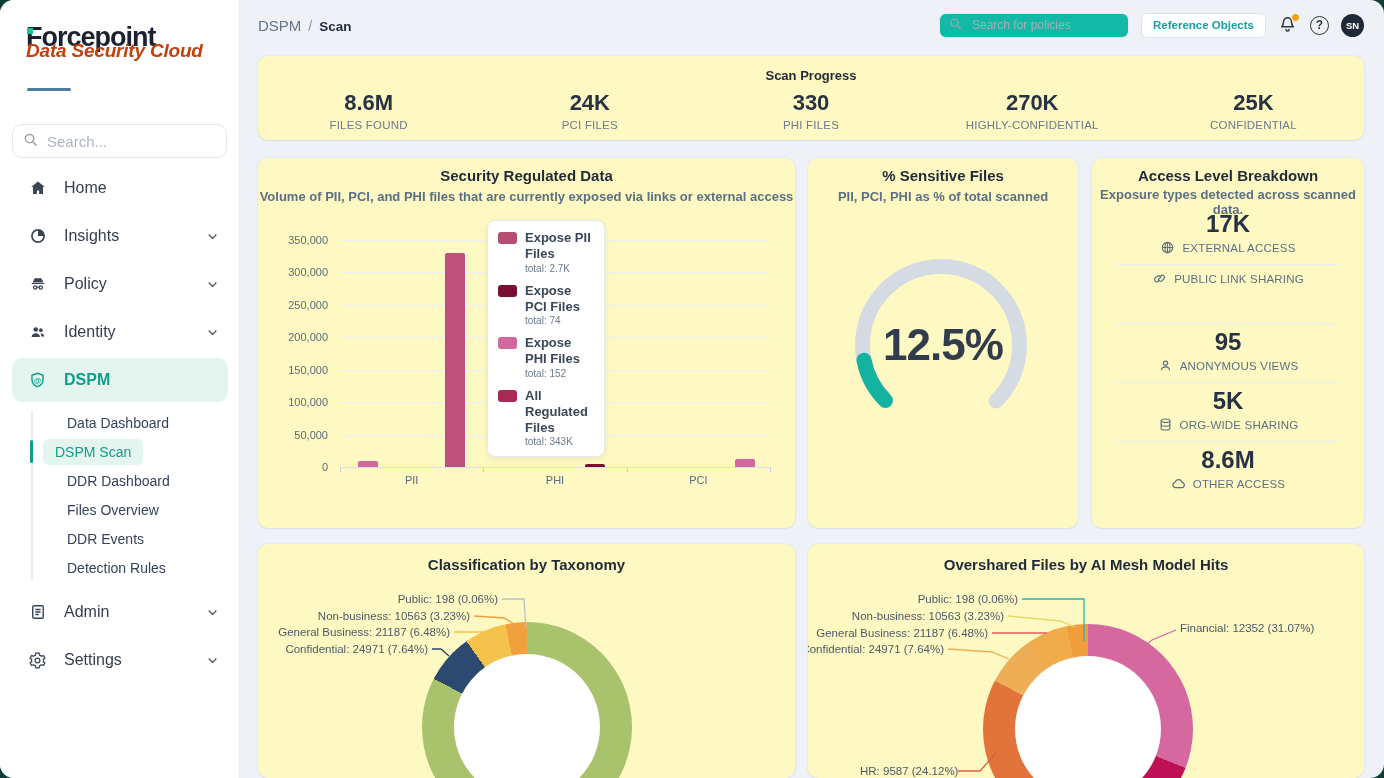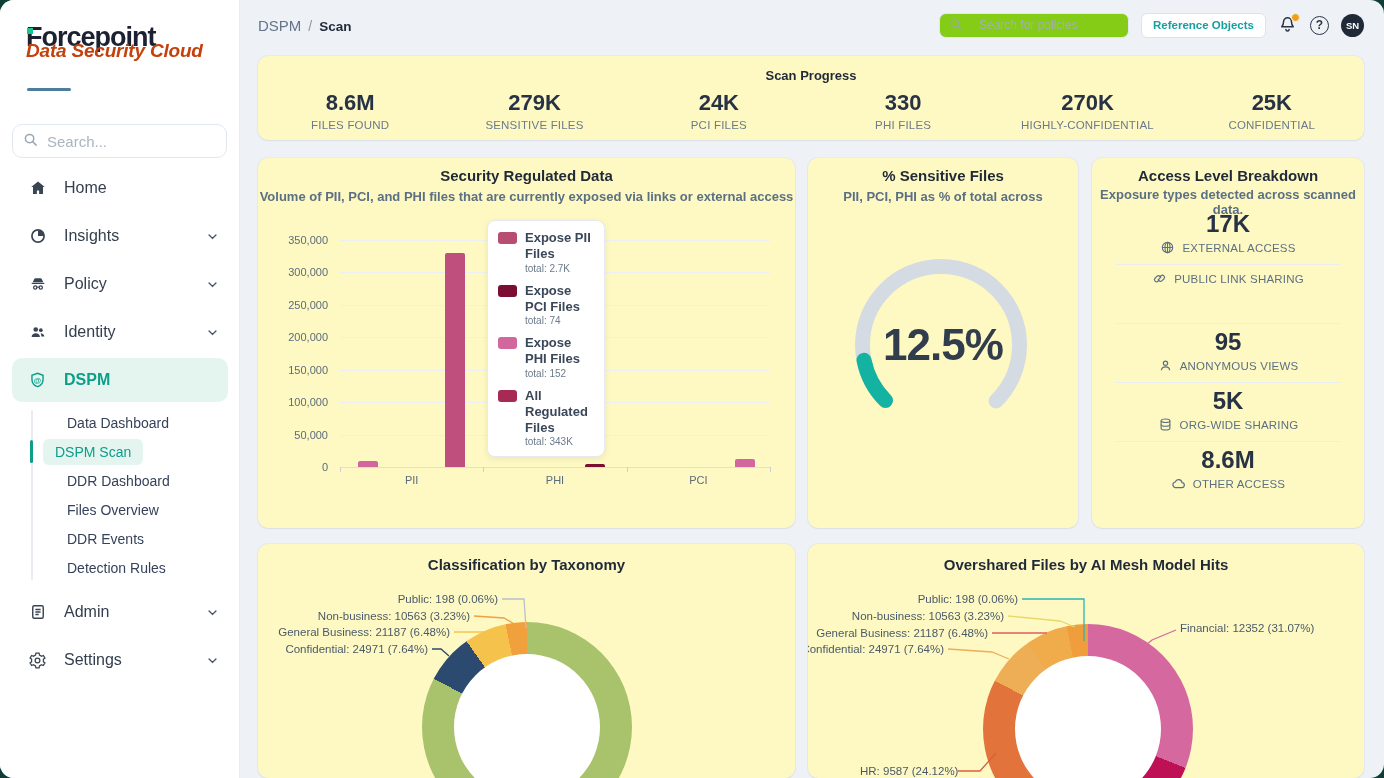--- a/index.html
+++ b/index.html
@@ -31,21 +31,21 @@
   .sub-item.active::before { content:""; position:absolute; left:30px; top:3px; height:23px; width:3px; background:#0d9e8a; border-radius:2px; }
 
   
   .main { position:relative; flex:1; height:100%; }
   .topbar { position:absolute; left:0; top:0; right:0; height:50px; display:flex; align-items:center; padding:0 20px 0 18px; }
   .crumb { display:flex; align-items:baseline; gap:7px; }
   .crumb .c1 { font-size:15px; color:#64748b; }
   .crumb .sep { font-size:14px; color:#8b97a5; }
   .crumb .c2 { font-size:13.5px; font-weight:700; color:#1f2937; }
   .top-right { margin-left:auto; display:flex; align-items:center; gap:12px; }
-  .top-search { width:190px; height:25px; background:#84cc16; border:1px solid #e3e8ee; border-radius:7px; display:flex; align-items:center; gap:17px; padding:0 9px; color:#9aa6b2; }
+  .top-search { width:190px; height:25px; background:#14b8a6; border:1px solid #e3e8ee; border-radius:7px; display:flex; align-items:center; gap:10px; padding:0 9px; color:#9aa6b2; }
   .top-search input { border:none; outline:none; flex:1; font-size:12px; color:#3a4554; font-family:inherit; background:transparent; }
   .top-search input::placeholder { color:#a4aeb9; }
   .ref-btn { height:25px; padding:0 11px; background:#fff; border:1px solid #dde3ea; border-radius:6px; color:#12a0a0; font-size:11.5px; font-weight:700; display:flex; align-items:center; cursor:pointer; font-family:inherit; }
   .bell-wrap { position:relative; width:20px; height:20px; color:#2b3544; cursor:pointer; }
   .bell-dot { position:absolute; right:-2px; top:-2px; width:9px; height:9px; border-radius:50%; background:#f59e0b; border:1.5px solid #eef2f6; }
   .help { width:19px; height:19px; border-radius:50%; border:1.6px solid #2b3544; color:#2b3544; font-size:12px; font-weight:700; display:flex; align-items:center; justify-content:center; cursor:pointer; }
   .avatar { width:23px; height:23px; border-radius:50%; background:#1f2937; color:#fff; font-size:9.5px; font-weight:700; display:flex; align-items:center; justify-content:center; cursor:pointer; }
 
   .card { position:absolute; background:#fef9c3; border-radius:10px; box-shadow:0 1px 2px rgba(16,24,40,.05), 0 0 0 1px rgba(16,24,40,.03); overflow:hidden; }
   .card-title { position:absolute; left:0; right:0; top:9px; text-align:center; font-size:15px; font-weight:700; color:#1f2937; }
@@ -260,24 +260,20 @@
         <div class="avatar">SN</div>
       </div>
     </div>
 
     <div class="card" id="scanCard">
       <div class="card-title">Scan Progress</div>
       <div class="stats-row" id="statsRow">
           <div class="stat">
             <div class="v">8.6M</div>
             <div class="l">FILES FOUND</div>
-          </div>
-          <div class="stat">
-            <div class="v">279K</div>
-            <div class="l">SENSITIVE FILES</div>
           </div>
           <div class="stat">
             <div class="v">24K</div>
             <div class="l">PCI FILES</div>
           </div>
           <div class="stat">
             <div class="v">330</div>
             <div class="l">PHI FILES</div>
           </div>
           <div class="stat">
@@ -350,21 +346,21 @@
             <span>
               <div class="lg-name">All Regulated Files</div>
               <div class="lg-total">total: 343K</div>
             </span>
           </div>
         </div>
     </div>
 
     <div class="card" id="gaugeCard">
       <div class="card-title">% Sensitive Files</div>
-      <div class="card-sub">PII, PCI, PHI as % of total across</div>
+      <div class="card-sub">PII, PCI, PHI as % of total scanned</div>
       <svg id="gaugeSvg" width="190" height="190" style="position:absolute;left:38px;top:92px">
           <circle cx="95" cy="95" r="78.5" fill="none" stroke="#d5dbe2" stroke-width="15" stroke-linecap="round" stroke-dasharray="369.9225349601981 493.2300466135975" transform="rotate(135 95 95)"></circle>
           <circle cx="95" cy="95" r="78.5" fill="none" stroke="#14b3a1" stroke-width="15" stroke-linecap="round" stroke-dasharray="46.24031687002476 493.2300466135975" transform="rotate(135 95 95)"></circle>
         </svg>
       <div class="gauge-val">12.5%</div>
     </div>
 
     <div class="card" id="accessCard">
       <div class="card-title">Access Level Breakdown</div>
       <div class="card-sub" style="top:29px">Exposure types detected across scanned data.</div>

